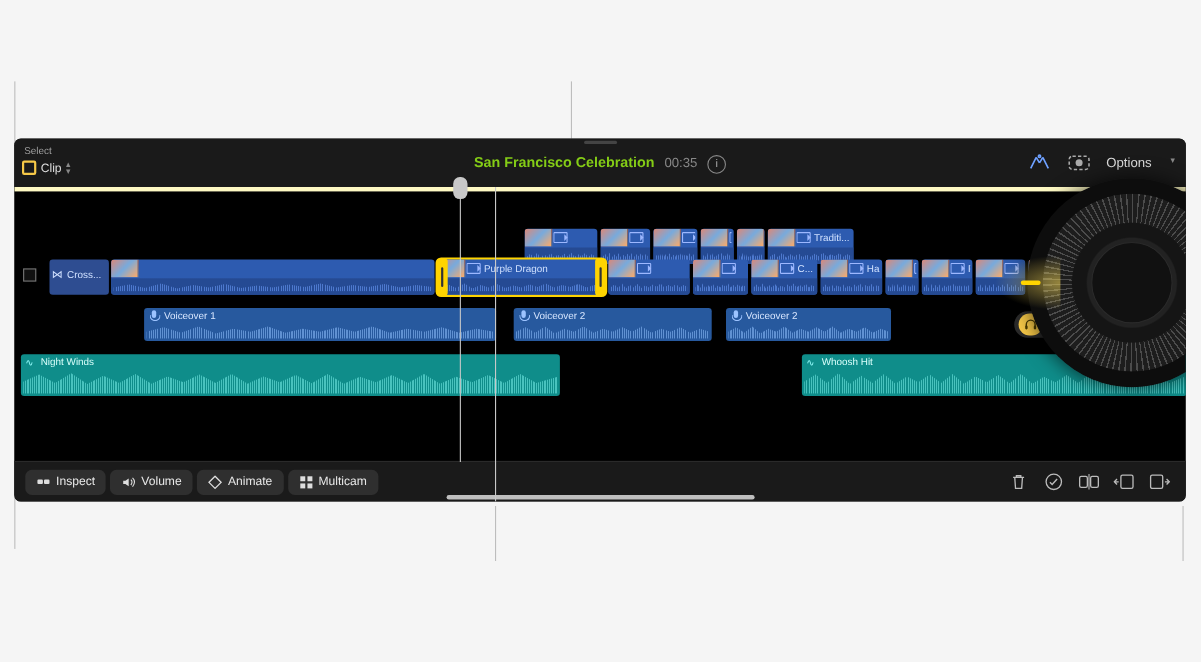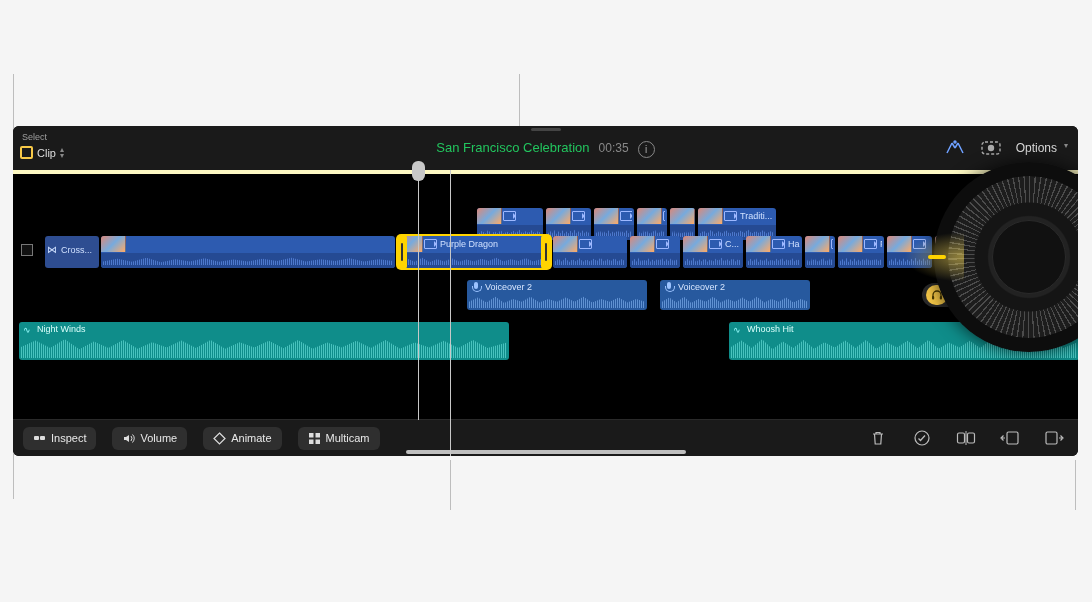--- a/index.html
+++ b/index.html
@@ -6,27 +6,27 @@
   .stage{position:relative;width:1092px;height:602px;margin:0;}
   .panel{position:absolute;left:13px;top:126px;width:1065px;height:330px;background:#000;border-radius:6px;overflow:hidden;}
   
   .hdr{position:absolute;left:0;top:0;right:0;height:44px;background:#1a1a1a;border-bottom:4px solid #fef9c3;}
   .sel-label{position:absolute;left:9px;top:6px;font-size:9px;color:#9f9f9f;}
   .clip-dd{position:absolute;left:7px;top:20px;display:flex;align-items:center;gap:4px;}
   .clip-sq{width:9px;height:9px;border:2px solid #f7c948;border-radius:2px;}
   .clip-dd span{font-size:11px;color:#ddd;}
   .clip-chev{font-size:8px;color:#888;line-height:6px;}
   .title-wrap{position:absolute;left:0;right:0;top:14px;text-align:center;}
-  .title{font-size:13px;font-weight:400;color:#22c55e;}
+  .title{font-size:13px;font-weight:700;color:#84cc16;}
   .dur{font-size:12px;color:#888;margin-left:6px;}
   .info-ic{display:inline-flex;width:15px;height:15px;border:1px solid #888;border-radius:50%;align-items:center;justify-content:center;font-size:10px;color:#aaa;margin-left:6px;vertical-align:middle;}
   .grab{position:absolute;left:50%;top:2px;width:30px;height:3px;background:#444;border-radius:2px;transform:translateX(-50%);}
   .hdr-right{position:absolute;right:10px;top:14px;display:flex;align-items:center;gap:14px;}
   .snap-ic svg,.ai-ic svg{display:block;}
-  .opts{font-size:12px;color:#ddd;display:flex;align-items:flex-start;gap:7px;}
+  .opts{font-size:12px;color:#ddd;display:flex;align-items:flex-start;gap:17px;}
   .opts .chev{font-size:8px;color:#888;}
   
   .ruler{position:absolute;left:0;top:44px;right:0;height:18px;background:#121212;border-bottom:1px solid #222;}
   .tick{position:absolute;top:2px;font-size:9px;color:#7a7a7a;}
   
   .tracks{position:absolute;left:0;top:62px;right:0;bottom:36px;}
   .row{position:absolute;left:0;right:0;}
   .clip{position:absolute;top:0;height:32px;border-radius:3px;overflow:hidden;font-size:9px;}
   .vclip{background:#2d5bb0;}
   .vclip .thumb{position:absolute;left:0;top:0;width:24px;height:16px;background:linear-gradient(135deg,#d87,#7ad,#fa6);border-right:1px solid rgba(0,0,0,.3);}
@@ -55,21 +55,21 @@
   .mclip .wave3{position:absolute;left:2px;right:2px;bottom:2px;height:22px;background:repeating-linear-gradient(90deg,#6fe7e1 0 1px,transparent 1px 2px);opacity:.6;clip-path:polygon(0 50%,3% 20%,6% 55%,9% 15%,12% 60%,15% 25%,18% 55%,21% 18%,24% 58%,27% 28%,30% 52%,33% 20%,36% 55%,39% 18%,42% 58%,45% 28%,48% 52%,51% 22%,54% 56%,57% 18%,60% 58%,63% 30%,66% 52%,69% 22%,72% 55%,75% 18%,78% 58%,81% 30%,84% 52%,87% 22%,90% 55%,93% 18%,96% 55%,100% 30%,100% 100%,0 100%);}
   
   .playhead{position:absolute;top:44px;bottom:36px;width:1px;background:#c8c8c8;z-index:30;}
   .ph-knob{position:absolute;top:-9px;left:-6px;width:13px;height:20px;background:#c8c8c8;border-radius:6px;}
   .skimmer{position:absolute;top:44px;bottom:0;width:1px;background:#c8c8c8;z-index:31;}
   
   .solo-pill{position:absolute;right:104px;top:157px;display:flex;align-items:center;background:#2a2a2a;border-radius:14px;padding:2px 4px;gap:2px;z-index:35;}
   .solo-ear{width:22px;height:20px;background:#f7c948;border-radius:10px;display:flex;align-items:center;justify-content:center;}
   .solo-swap{width:20px;height:20px;display:flex;align-items:center;justify-content:center;color:#bbb;font-size:12px;}
   
-  .btm{position:absolute;left:0;right:0;bottom:0;height:36px;background:#1a1a1a;border-top:1px solid #2a2a2a;display:flex;align-items:center;padding:0 10px;gap:16px;}
+  .btm{position:absolute;left:0;right:0;bottom:0;height:36px;background:#1a1a1a;border-top:1px solid #2a2a2a;display:flex;align-items:center;padding:0 10px;gap:4px;}
   .btn{display:flex;align-items:center;gap:5px;background:#2f2f2f;border-radius:6px;padding:5px 10px;color:#e8e8e8;font-size:11px;}
   .btn svg{display:block;}
   .spacer{flex:1;}
   .ibtn{width:28px;height:28px;display:flex;align-items:center;justify-content:center;color:#bbb;}
   .home-ind{position:absolute;left:50%;bottom:2px;width:280px;height:4px;background:#bfbfbf;border-radius:3px;transform:translateX(-50%);}
   
   .jog-wrap{position:absolute;right:-46px;top:36px;width:190px;height:190px;z-index:40;}
   .jog{width:190px;height:190px;border-radius:50%;background:radial-gradient(circle at 50% 50%,#222 0 30%,#151515 31% 58%,#0d0d0d 59% 100%);position:relative;box-shadow:0 0 18px rgba(0,0,0,.7);}
   .jog:before{content:"";position:absolute;inset:14px;border-radius:50%;background:repeating-conic-gradient(#4c4c4c 0deg 1deg,#1d1d1d 1deg 4deg);mask:radial-gradient(circle,transparent 0 54px,#000 55px);-webkit-mask:radial-gradient(circle,transparent 0 54px,#000 55px);}
   .jog:after{content:"";position:absolute;inset:58px;border-radius:50%;background:#111;border:1px solid #2a2a2a;}
@@ -264,20 +264,25 @@
               <div class="meta">
                 <span class="cam-ic"></span>
                 <span></span>
               </div>
               <div class="wave"></div>
             </div>
           </div>
       </div>
 
       <div class="row" style="top:92px;height:30px" id="vo-row">
+          <div class="aclip" style="left: 118px; width: 320px;">
+            <div class="mic"></div>
+            <div class="lab">Voiceover 1</div>
+            <div class="wave2"></div>
+          </div>
           <div class="aclip" style="left: 454px; width: 180px;">
             <div class="mic"></div>
             <div class="lab">Voiceover 2</div>
             <div class="wave2"></div>
           </div>
           <div class="aclip" style="left: 647px; width: 150px;">
             <div class="mic"></div>
             <div class="lab">Voiceover 2</div>
             <div class="wave2"></div>
           </div>

